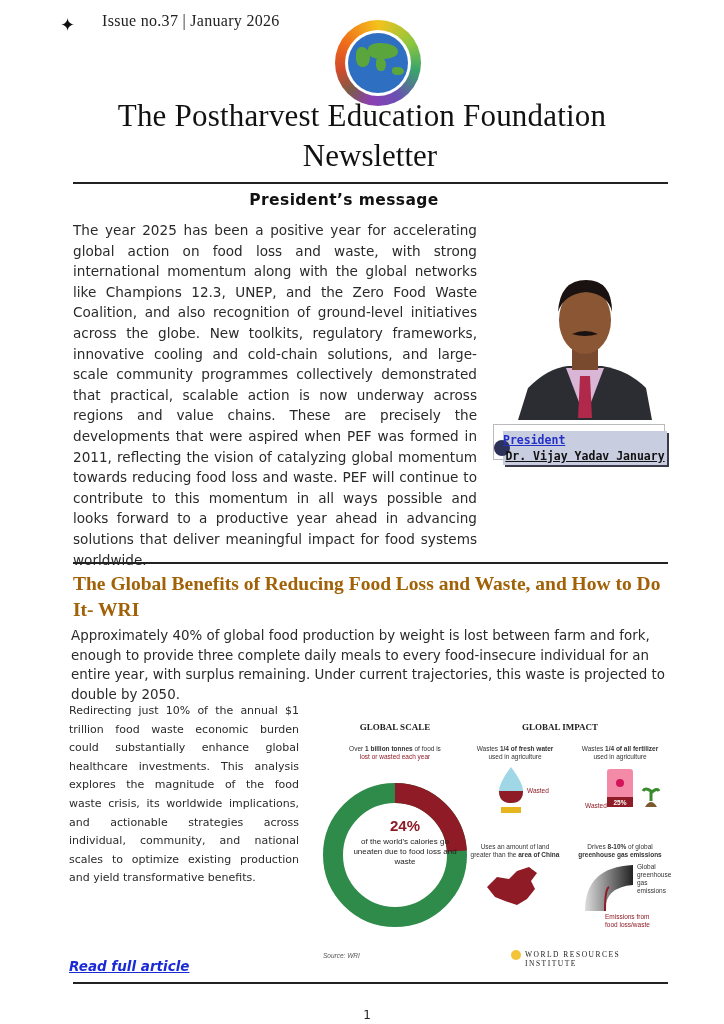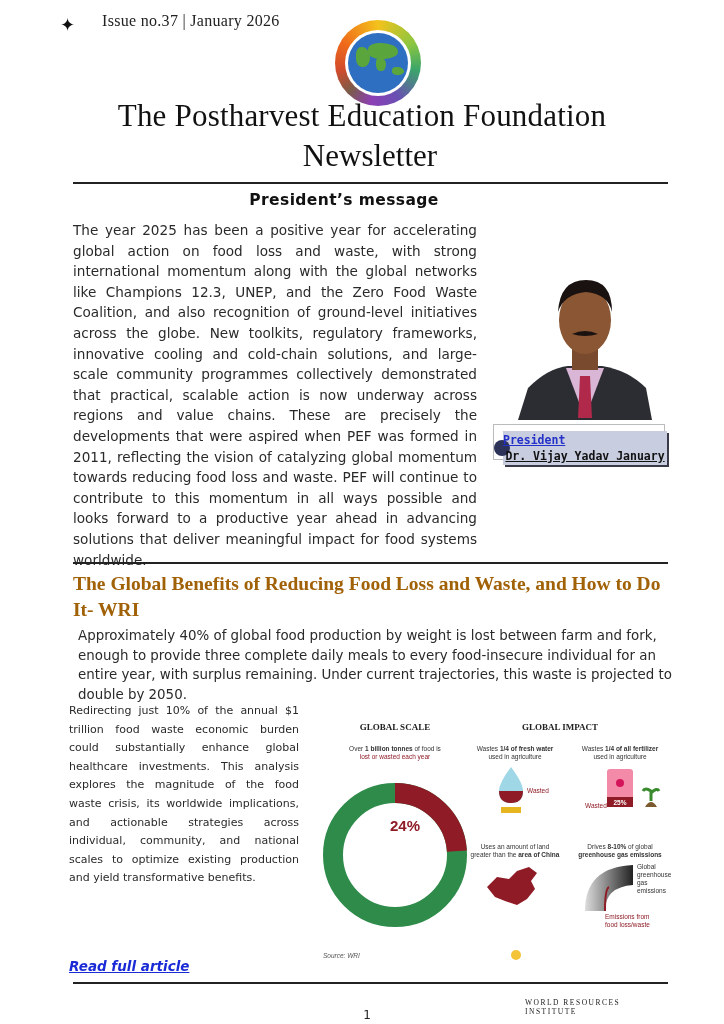--- a/index.html
+++ b/index.html
@@ -28,34 +28,34 @@
 
   #photo { left:518px; top:268px; width:134px; height:152px; background:#fff; overflow:hidden; }
 
   #caption-back { left:493px; top:424px; width:170px; height:34px; border:1px solid #bbb; background:#fff; }
   #caption-front { left:503px; top:431px; width:164px; height:34px; background:#c9cde0; box-shadow:2px 2px 0 #3a3a4a; }
   #caption-dot { left:494px; top:440px; width:16px; height:16px; border-radius:50%; background:#2c3258; }
   #caption-title { left:503px; top:433px; width:164px; text-align:left; font-weight:bold; font-size:11.5px; color:#2431c8; text-decoration:underline; font-family:"DejaVu Sans Mono", monospace; }
   #caption-name { left:503px; top:449px; width:164px; text-align:center; font-weight:bold; font-size:11.5px; color:#111; text-decoration:underline; font-family:"DejaVu Sans Mono", monospace; }
 
   #art-title { left:73px; top:571px; width:600px; font-family:"Liberation Serif", serif; font-weight:bold; font-size:19.5px; line-height:26px; color:#a16207; }
-  #art-intro { left:78px; top:626px; width:603px; font-size:13.4px; line-height:19.5px; color:#2a2a2a; font-family:"DejaVu Sans", sans-serif; }
+  #art-intro { left:71px; top:626px; width:603px; font-size:13.4px; line-height:19.5px; color:#2a2a2a; font-family:"DejaVu Sans", sans-serif; }
   #art-body { left:69px; top:702px; width:230px; font-size:11px; line-height:18.6px; text-align:justify; color:#2a2a2a; font-family:"DejaVu Sans", sans-serif; }
   #read-more { left:69px; top:958px; font-size:13.5px; font-weight:bold; font-style:italic; color:#1a2ad6; text-decoration:underline; font-family:"DejaVu Sans", sans-serif; }
 
   
   #info { left:315px; top:705px; width:360px; height:270px; }
   .info-h { position:absolute; font-family:Liberation Serif, serif; font-weight:bold; font-size:9px; color:#222; text-align:center; }
   .info-t { position:absolute; font-family:"Liberation Sans", sans-serif; font-size:6.5px; color:#333; text-align:center; line-height:8px; }
   .red { color:#8e1b25; }
   #donut-svg { position:absolute; left:5px; top:75px; }
   #donut-pct { position:absolute; left:20px; top:112px; width:140px; text-align:center; font-family:"Liberation Sans", sans-serif; font-weight:bold; font-size:15px; color:#8e1b25; }
   #donut-txt { position:absolute; left:35px; top:132px; width:110px; text-align:center; font-family:"Liberation Sans", sans-serif; font-size:8px; line-height:10px; color:#222; }
   #source { position:absolute; left:8px; top:247px; font-family:"Liberation Sans", sans-serif; font-size:6.5px; font-style:italic; color:#555; }
-  #wri { position:absolute; left:200px; top:245px; font-family:"Liberation Serif", serif; font-size:7.5px; letter-spacing:1.5px; color:#222;margin-top:48px; }
+  #wri { position:absolute; left:200px; top:245px; font-family:"Liberation Serif", serif; font-size:7.5px; letter-spacing:1.5px; color:#222; }
   #wri-logo { position:absolute; left:196px; top:245px; width:10px; height:10px; }
 
   #page-num { left:0; width:734px; top:1008px; text-align:center; font-size:12px; color:#222; font-family:"DejaVu Sans", sans-serif; }
 </style>
 </head>
 <body>
 
 <span id="star" class="abs">✦</span>
 <div id="issue" class="abs">Issue no.37 | January 2026</div>
 
@@ -107,20 +107,21 @@
   <div class="info-t" style="left:5px;top:40px;width:150px;">
     <span>Over </span><b>1 billion tonnes</b><span> of food is</span><br>
     <span class="red">lost or wasted each year</span>
   </div>
 
   <svg id="donut-svg" width="150" height="150" viewBox="0 0 150 150">
     <circle cx="75" cy="75" r="62" fill="none" stroke="#2e8b4a" stroke-width="20"></circle>
     <path id="donut-wasted" fill="none" stroke="#8e1b25" stroke-width="20" d="M 75 13 A 62 62 0 0 1 136.88 71.11"></path>
   </svg>
   <div id="donut-pct">24%</div>
+  <div id="donut-txt">of the world's calories go uneaten due to food loss and waste</div>
 
   <div class="info-h" style="left:185px;top:17px;width:120px;">GLOBAL IMPACT</div>
 
   <div class="info-t" style="left:150px;top:40px;width:100px;">
     <span>Wastes </span><b>1/4 of fresh water</b><br>
     <span>used in agriculture</span>
   </div>
   <svg style="position:absolute;left:180px;top:60px;" width="50" height="50" viewBox="0 0 50 50">
     <path d="M16 2 Q4 18 4 26 Q4 38 16 38 Q28 38 28 26 Q28 18 16 2 Z" fill="#9fd7e6"></path>
     <path d="M4 26 Q4 38 16 38 Q28 38 28 26 Z" fill="#8e1b25"></path>

